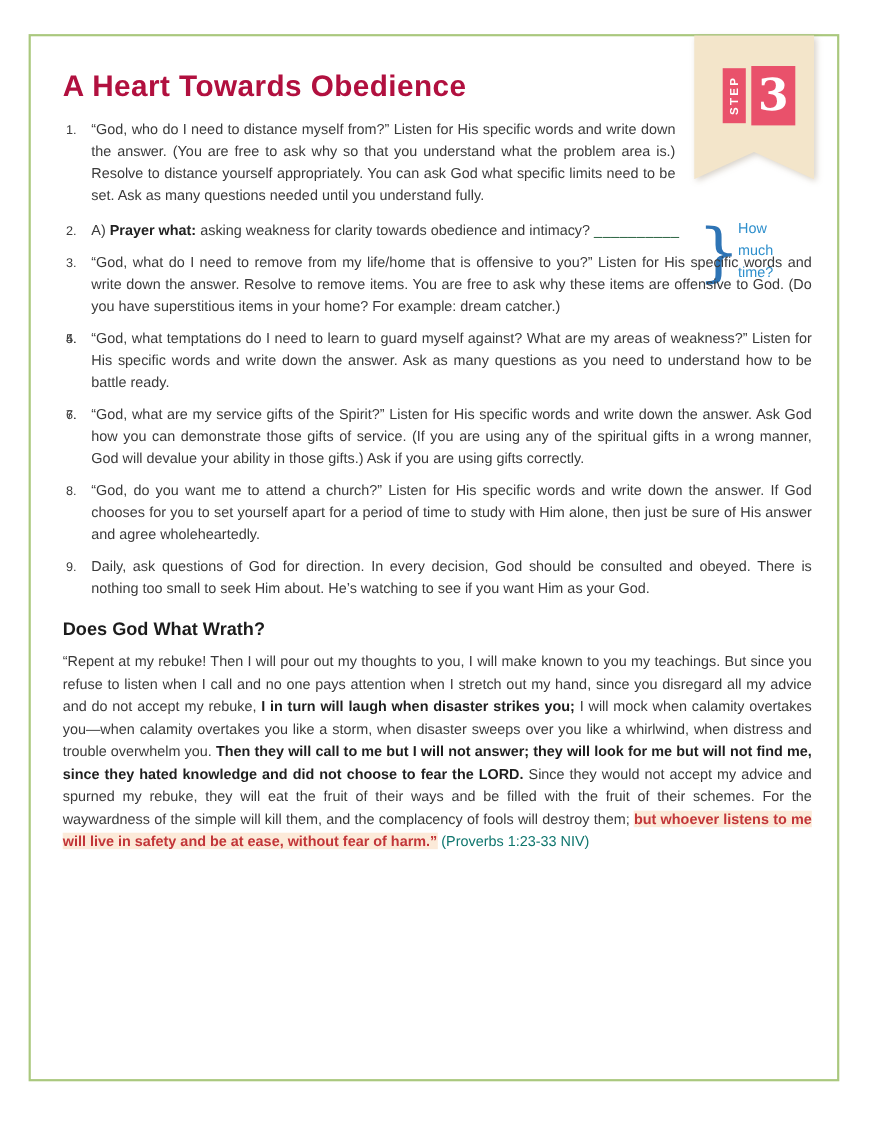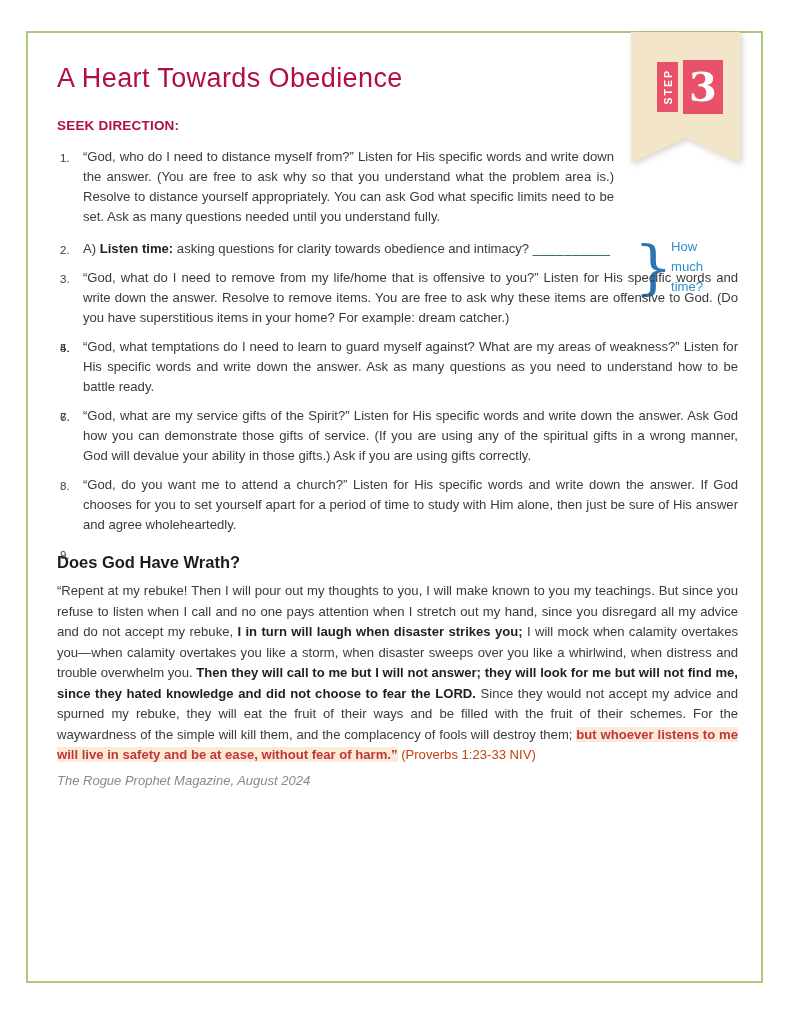--- a/index.html
+++ b/index.html
@@ -27,21 +27,21 @@
     color:#ffffff;font-weight:bold;font-size:10.5px;letter-spacing:2px;
   }
   .step-num{left:52px;top:28px;width:40px;height:54px;}
   .step-num span{
     font-family:"DejaVu Serif",serif;font-weight:bold;
     color:#ffffff;font-size:40px;line-height:54px;
   }
   
   .content{position:absolute;left:57px;top:62px;width:681px;}
   .title{
-    margin:0;font-size:27px;font-weight:normal;color:#b1103f;
+    margin:0;font-size:27px;font-weight:bold;color:#b1103f;
     letter-spacing:0.4px;line-height:32px;
   }
   .seek{
     margin-top:24px;font-size:13.5px;font-weight:bold;color:#b1103f;letter-spacing:0.2px;
   }
   .list{margin-top:14px;}
   .item{
     position:relative;padding-left:26px;margin-bottom:9px;
     font-size:13.1px;line-height:20px;color:#3a3a3a;text-align:justify;
   }
@@ -63,21 +63,21 @@
     font-size:13.1px;line-height:20px;color:#2e8fcc;text-align:left;white-space:normal;
   }
   .wrath-heading{
     margin-top:18px;font-size:16.5px;font-weight:bold;color:#1c1c1c;
   }
   .scripture{
     margin:9px 0 0 0;font-size:13.1px;line-height:20.5px;color:#3a3a3a;text-align:justify;
   }
   .seg-bold{font-weight:bold;color:#1f1f1f;}
   .seg-redhl{font-weight:bold;color:#c23538;background:#fcead9;}
-  .seg-cite{color:#c2410c;}
+  .seg-cite{color:#0f766e;}
   .footer{
     margin-top:7px;font-size:13px;font-style:italic;color:#8a8a8a;
   }
 </style>
 </head>
 <body>
 
 <div class="page">
   <div class="frame"></div>
 
@@ -87,36 +87,35 @@
         <span>STEP</span>
       </div>
       <div class="step-block step-num">
         <span>3</span>
       </div>
     </div>
   </div>
 
   <div class="content">
     <h1 class="title">A Heart Towards Obedience</h1>
-    <div class="seek">SEEK DIRECTION:</div>
 
     <div class="list">
 
       <div class="item">
         <span class="num">1.</span>
         <div class="li-text">
           <span class="ribbon-spacer"></span><span>“God, who do I need to distance myself from?”  Listen for His specific words and write down the answer.  (You are free to ask why so that you understand what the problem area is.) Resolve to distance yourself appropriately.  You can ask God what specific limits need to be set. Ask as many questions needed until you understand fully.</span>
         </div>
       </div>
 
       <div class="item">
         <span class="num">2.</span>
         <div class="ab-wrap">
           <div class="ab-row">
-            <span>A) </span><span class="ab-bold">Listen time:</span><span> asking questions for clarity towards obedience and intimacy? </span><span class="blank">__________</span>
+            <span>A) </span><span class="ab-bold">Prayer what:</span><span> asking weakness for clarity towards obedience and intimacy? </span><span class="blank">__________</span>
           </div>
           <span class="brace">}</span>
           <span class="how-much">How much time?</span>
         </div>
       </div>
 
       <div class="item">
         <span class="num">3.</span>
         <span>“God, what do I need to remove from my life/home that is offensive to you?” Listen for His specific words and write down the answer. Resolve to remove items. You are free to ask why these items are offensive to God.  (Do you have superstitious items in your home? For example: dream catcher.)</span>
       </div>
@@ -139,23 +138,23 @@
         <span>“God, what are my service gifts of the Spirit?” Listen for His specific words and write down the answer. Ask God how you can demonstrate those gifts of service. (If you are using any of the spiritual gifts in a wrong manner, God will devalue your ability in those gifts.) Ask if you are using gifts correctly.</span>
       </div>
 
       <div class="item">
         <span class="num">8.</span>
         <span>“God, do you want me to attend a church?” Listen for His specific words and write down the answer. If God chooses for you to set yourself apart for a period of time to study with Him alone, then just be sure of His answer and agree wholeheartedly.</span>
       </div>
 
       <div class="item">
         <span class="num">9.</span>
+        <span>Daily, ask questions of God for direction. In every decision, God should be consulted and obeyed. There is nothing too small to seek Him about.  He’s watching to see if you want Him as your God.</span>
       </div>
 
     </div>
 
-    <div class="wrath-heading">Does God Have Wrath?</div>
+    <div class="wrath-heading">Does God What Wrath?</div>
 
     <p class="scripture"><span>“Repent at my rebuke! Then I will pour out my thoughts to you, I will make known to you my teachings. But since you refuse to listen when I call and no one pays attention when I stretch out my hand, since you disregard all my advice and do not accept my rebuke, </span><span class="seg-bold">I in turn will laugh when disaster strikes you;</span><span> I will mock when calamity overtakes you—when calamity overtakes you like a storm, when disaster sweeps over you like a whirlwind, when distress and trouble overwhelm you. </span><span class="seg-bold">Then they will call to me but I will not answer; they will look for me but will not find me, since they hated knowledge and did not choose to fear the LORD.</span><span> Since they would not accept my advice and spurned my rebuke, they will eat the fruit of their ways and be filled with the fruit of their schemes. For the waywardness of the simple will kill them, and the complacency of fools will destroy them; </span><span class="seg-redhl">but whoever listens to me will live in safety and be at ease, without fear of harm.”</span><span class="seg-cite"> (Proverbs 1:23-33 NIV)</span></p>
 
-    <div class="footer">The Rogue Prophet Magazine, August 2024</div>
   </div>
 </div>
 
 </body></html>

